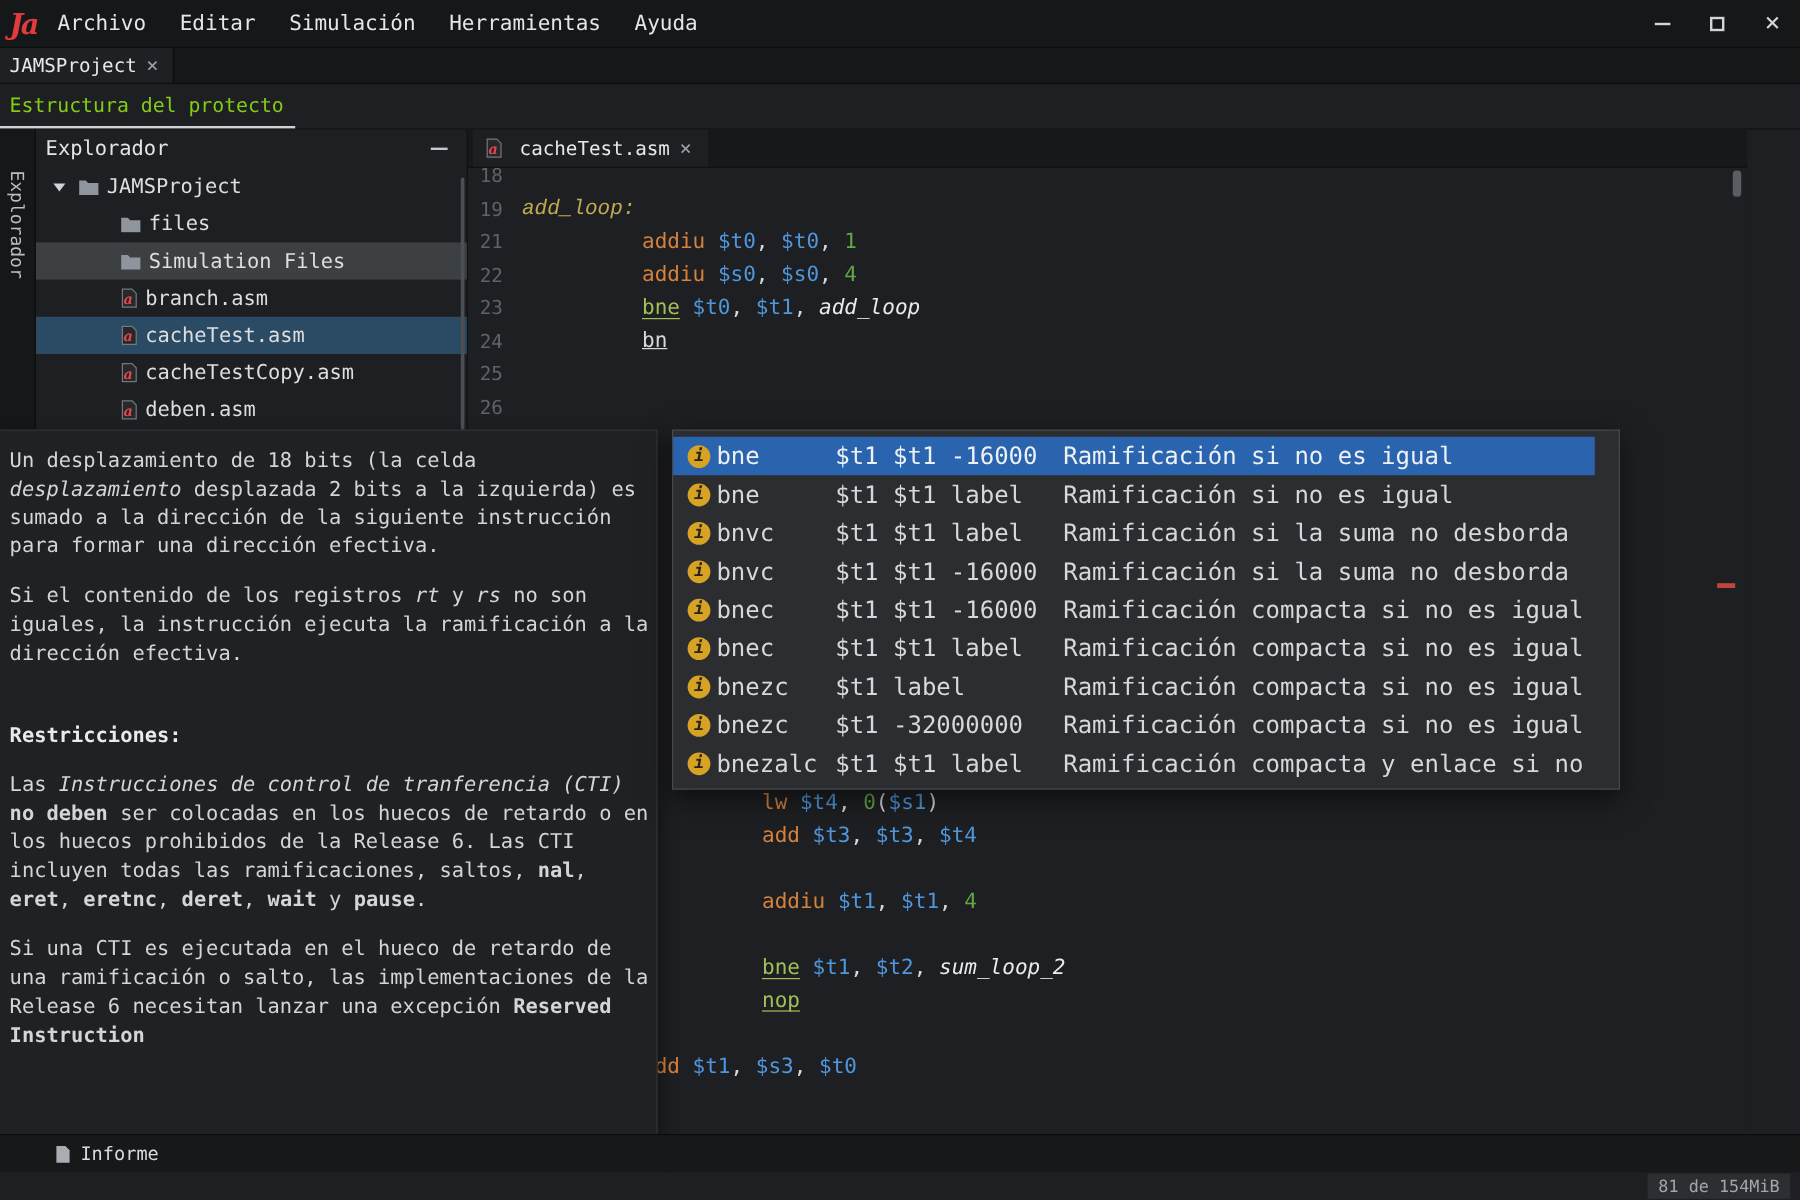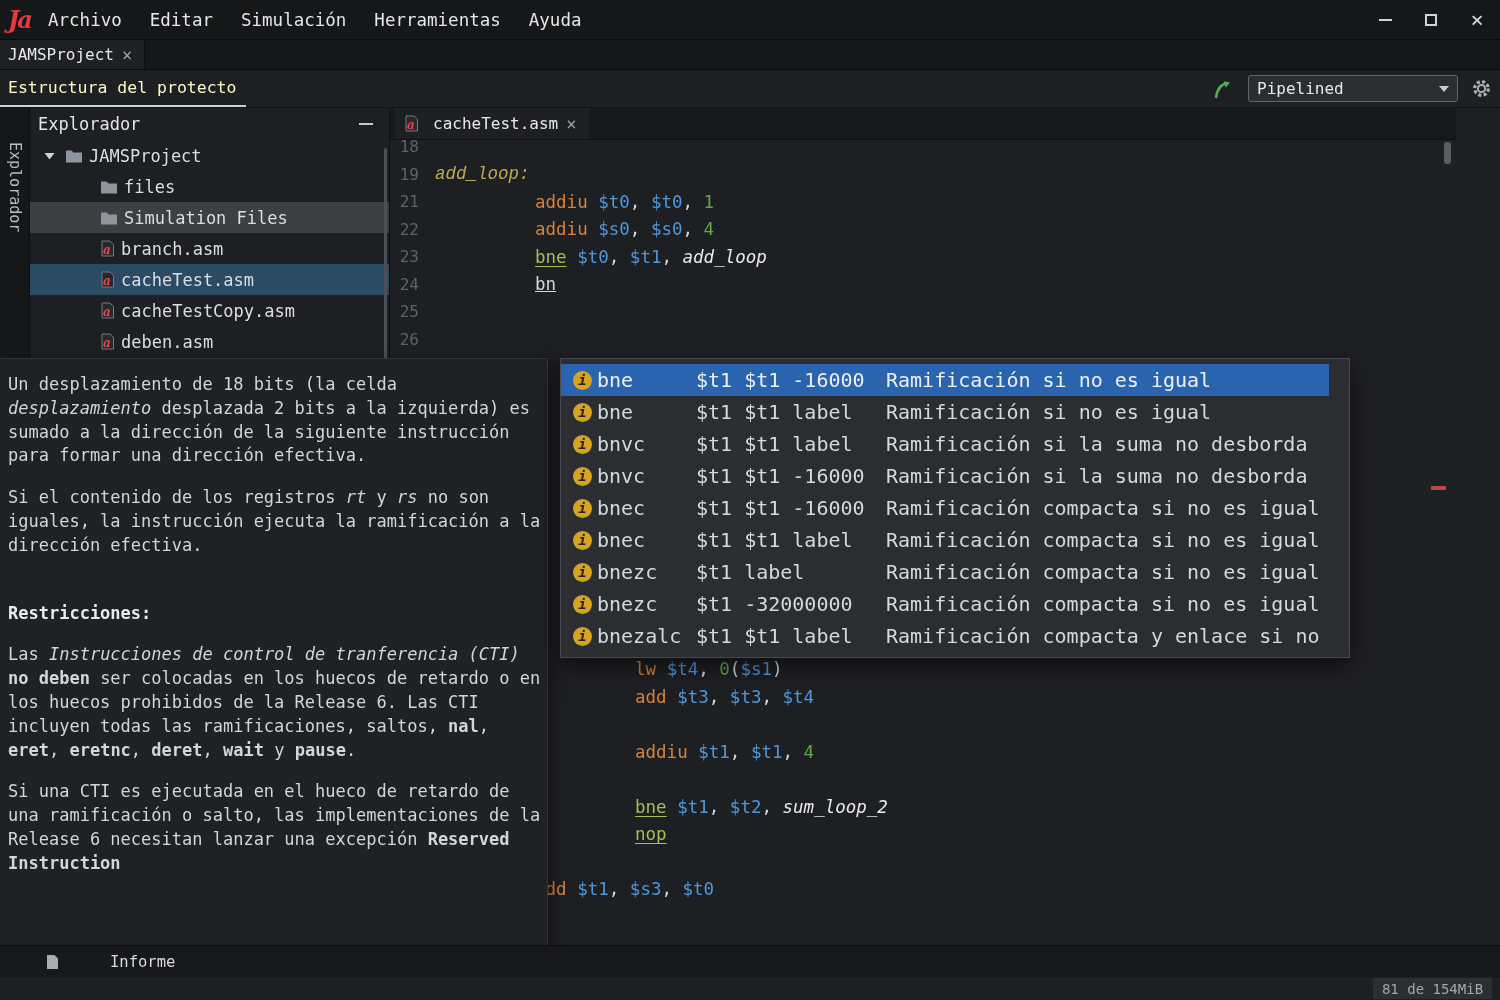--- a/index.html
+++ b/index.html
@@ -18,21 +18,21 @@
   .wc-max { width:12px; height:12px; border:2px solid #d2d4d6; }
   .wc-close { font-size:22px; }
 
   
   .proj-tabbar { position:absolute; top:40px; left:0; right:0; height:30px; background:#161718; border-bottom:1px solid #0c0d0e; display:flex; }
   .proj-tab { display:flex; align-items:center; gap:8px; padding:0 12px 0 8px; background:#1f2023; color:#e6e8ea; font-size:16px; border-right:1px solid #0c0d0e; }
   .tab-close { color:#9aa0a6; font-size:17px; }
 
   
   .toolbar { position:absolute; top:70px; left:0; right:0; height:38px; background:#1e1f22; border-bottom:1px solid #121314; display:flex; align-items:center; }
-  .struct-tab { height:100%; display:flex; align-items:center; padding:0 10px 0 8px; color:#fef9c3; font-size:16.5px; border-bottom:2px solid var(--underline_tab); }
+  .struct-tab { height:100%; display:flex; align-items:center; padding:0 10px 0 8px; color:#84cc16; font-size:16.5px; border-bottom:2px solid var(--underline_tab); }
   .toolbar-right { margin-left:auto; display:flex; align-items:center; gap:13px; padding-right:8px; }
   .icon-btn { display:inline-flex; align-items:center; }
   .mode-select { width:210px; height:27px; background:#2b2d31; border:1px solid #61656b; border-radius:3px; display:flex; align-items:center; color:#e6e8ea; font-size:16px; padding:0 8px; }
   .caret { margin-left:auto; width:0; height:0; border-left:5px solid transparent; border-right:5px solid transparent; border-top:6px solid #caccd0; }
 
   
   .strip { position:absolute; top:108px; left:0; width:30px; height:837px; background:#161718; border-right:1px solid #0c0d0e; }
   .vlabel { position:absolute; left:50%; transform:translateX(-50%); writing-mode:vertical-rl; color:#b9bcc0; font-size:15px; white-space:nowrap; }
   .vlabel.top { top:34px; }
   .vlabel.bottom { bottom:8px; }
@@ -75,21 +75,21 @@
   .ac-popup { position:absolute; left:560px; top:358px; width:790px; background:#2b2d31; border:1px solid #46484c; box-shadow:0 8px 22px rgba(0,0,0,.55); z-index:50; padding:5px 0; }
   .ac-row { height:32px; display:flex; align-items:center; padding-left:12px; margin-right:20px; font-size:20px; color:#d6d8db; white-space:pre; }
   .ac-row.selected { background:var(--selection); color:#eef1f4; }
   .ac-icon { flex:0 0 19px; height:19px; border-radius:50%; background:var(--hint_gold); color:#2a2416; font-size:14px; font-weight:bold; font-style:italic; display:flex; align-items:center; justify-content:center; margin-right:5px; }
   .ac-name { flex:0 0 99px; overflow:hidden; }
   .ac-params { flex:0 0 190px; overflow:hidden; }
   .ac-desc { flex:1; overflow:hidden; }
 
   
   .informe-bar { position:absolute; left:0; top:945px; width:1500px; height:32px; background:#17181a; border-top:1px solid #0b0c0d; display:flex; align-items:center; padding-left:46px; gap:8px; z-index:60; }
-  .informe-label { color:#d9dbde; font-size:15.5px;margin-left:43px; }
+  .informe-label { color:#d9dbde; font-size:15.5px; }
   .statusbar { position:absolute; left:0; top:977px; width:1500px; height:23px; background:#1e1f22; z-index:60; }
   .mem { position:absolute; right:8px; top:1px; width:119px; height:21px; background:#2c2e32; color:#a2a6ac; font-size:14px; display:flex; align-items:center; justify-content:center; }
 </style>
 </head>
 <body>
 
 <div class="menubar">
   <span class="logo">Ja</span>
   <nav class="menu-items">
       <span class="menu-item">Archivo</span>
@@ -112,38 +112,20 @@
 <div class="proj-tabbar">
   <div class="proj-tab">
     <span>JAMSProject</span>
     <span class="tab-close">×</span>
   </div>
 </div>
 
 <div class="toolbar">
   <div class="struct-tab">
     <span>Estructura del protecto</span>
-  </div>
-  <div class="toolbar-right">
-    <span class="icon-btn">
-        <svg width="24" height="24" viewBox="0 0 24 24">
-          <path d="M5 21C6 12 10 7 17 6" stroke="#4db04f" stroke-width="2.6" fill="none"></path>
-          <path d="M12.5 4.2L19 5.6l-4.4 4.8z" fill="#4db04f"></path>
-        </svg>
-      </span>
-    <div class="mode-select">
-      <span>Pipelined</span>
-      <span class="caret"></span>
-    </div>
-    <span class="icon-btn">
-        <svg width="21" height="21" viewBox="0 0 21 21">
-          <circle cx="10.5" cy="10.5" r="6.8" fill="none" stroke="#aab0b6" stroke-width="3.2" stroke-dasharray="3.1 2.3"></circle>
-          <circle cx="10.5" cy="10.5" r="3.6" fill="none" stroke="#aab0b6" stroke-width="2"></circle>
-        </svg>
-      </span>
   </div>
 </div>
 
 <div class="strip">
   <span class="vlabel top">Explorador</span>
   <span class="vlabel bottom">lar</span>
 </div>
 
 <div class="explorer">
   <div class="explorer-header">

